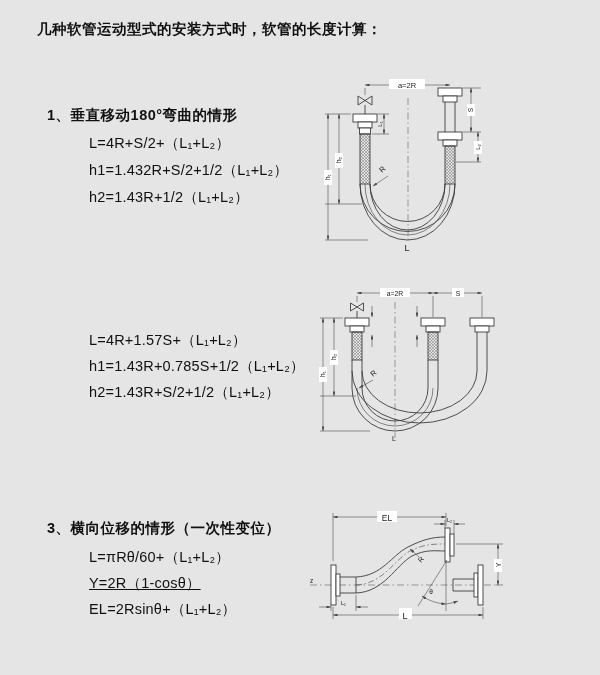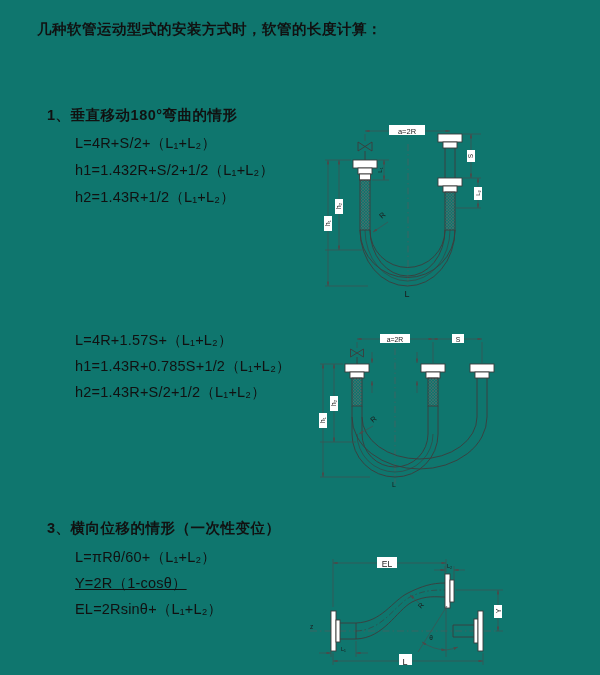--- a/index.html
+++ b/index.html
@@ -1,31 +1,31 @@
 <!DOCTYPE html>
 <html><head>
 <meta charset="utf-8">
 <style>
   html,body{margin:0;padding:0;background:#fff;}
   .page{
-    position:relative;width:600px;height:675px;background:#0f766e;
+    position:relative;width:600px;height:675px;background:#e5e5e5;
     font-family:"Liberation Sans","DejaVu Sans",sans-serif;color:#111;
     overflow:hidden;
   }
   .doc-title{position:absolute;left:37px;top:20px;font-size:14.5px;font-weight:bold;letter-spacing:.5px;}
   .sec-heading{position:absolute;font-size:14.5px;font-weight:bold;letter-spacing:.5px;}
   .formula{position:absolute;font-size:14.5px;font-weight:500;letter-spacing:.2px;white-space:pre;}
   .h1-pos{left:47px;top:106px;}
   .h2-pos{left:47px;top:304px;}
   .h3-pos{left:47px;top:519px;}
-  .f{left:75px;}
+  .f{left:89px;}
   .f11{top:134px;} .f12{top:161px;} .f13{top:188px;}
   .f21{top:331px;} .f22{top:357px;} .f23{top:383px;}
   .f31{top:548px;} .f32{top:574px;text-decoration:underline;} .f33{top:600px;}
-  .diag{position:absolute;margin-top:46px;}
+  .diag{position:absolute;}
   .d1{left:318px;top:74px;}
   .d2{left:310px;top:276px;}
   .d3{left:300px;top:503px;}
   svg{display:block;}
   .ln{stroke:#3c3c3c;stroke-width:0.9;fill:none;}
   .thin{stroke:#4a4a4a;stroke-width:0.6;fill:none;}
   .dim{stroke:#4a4a4a;stroke-width:0.6;fill:none;}
   .cl{stroke:#5a5a5a;stroke-width:0.6;fill:none;stroke-dasharray:7 3 1.5 3;}
   .hatchbox{fill:url(#hatch);stroke:#3c3c3c;stroke-width:0.9;}
   .lbl{fill:#1a1a1a;font-family:"Liberation Sans","DejaVu Sans",sans-serif;}

